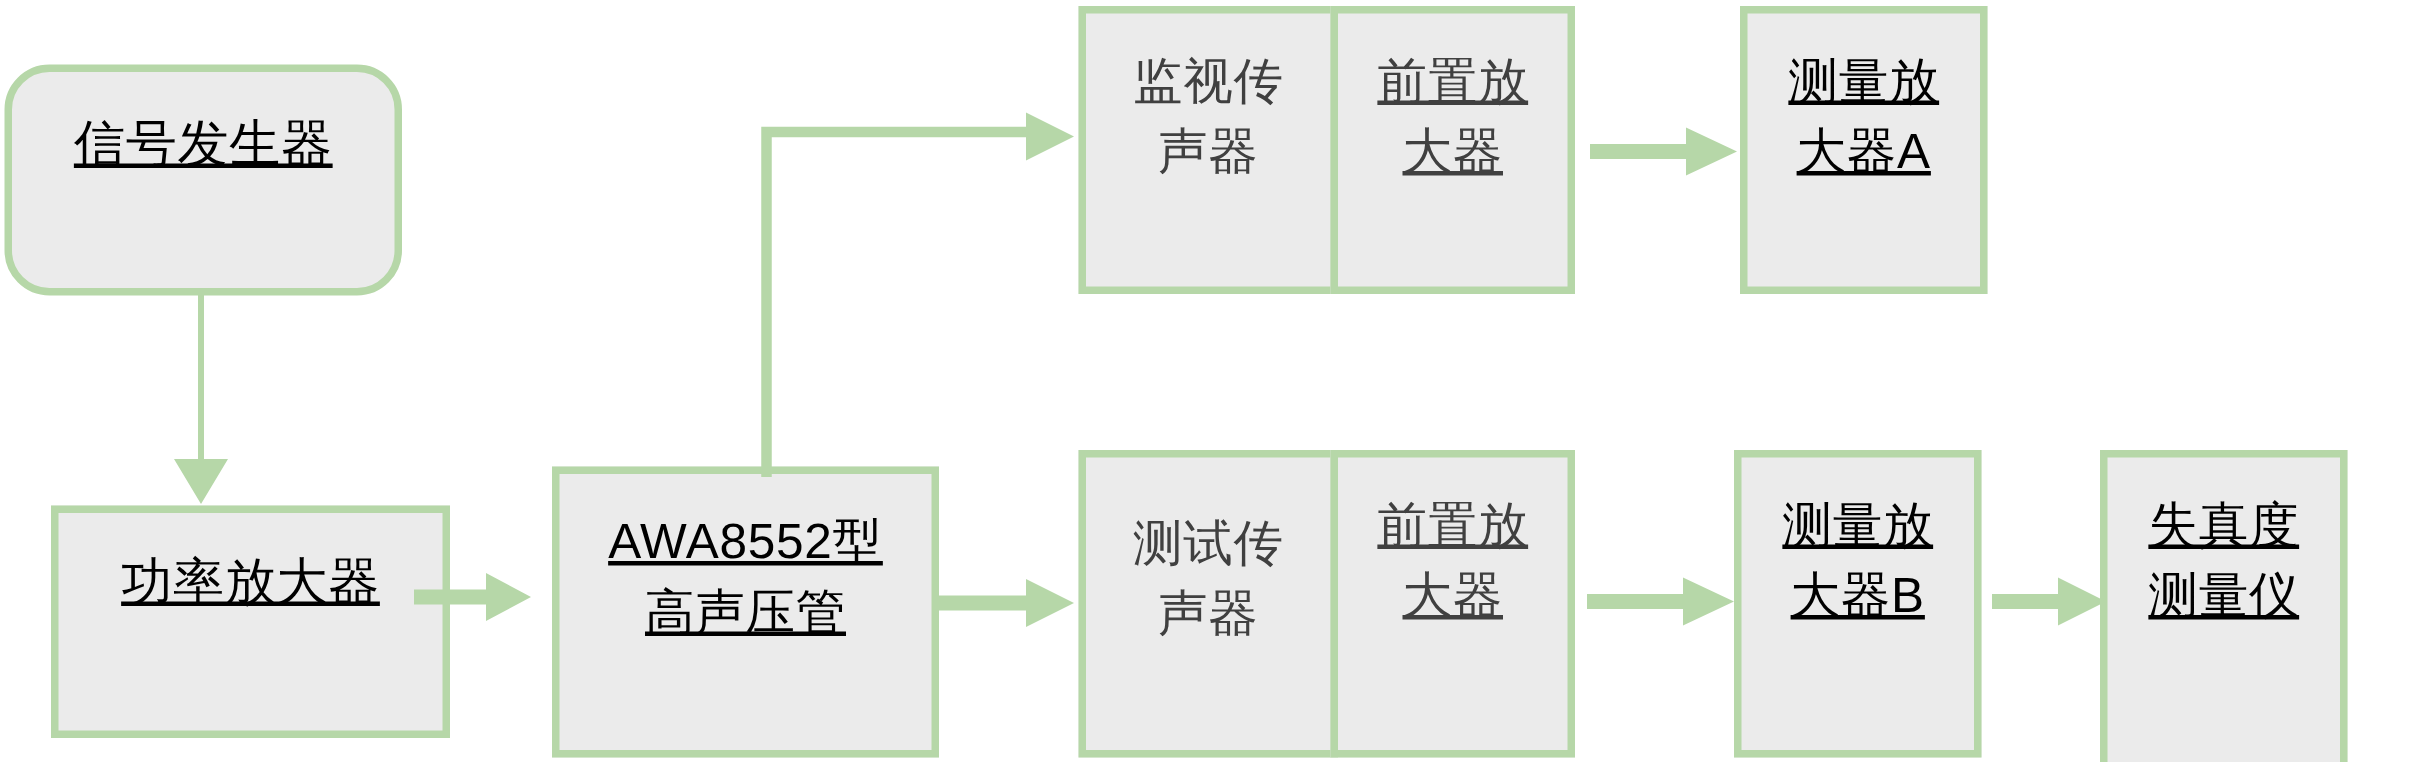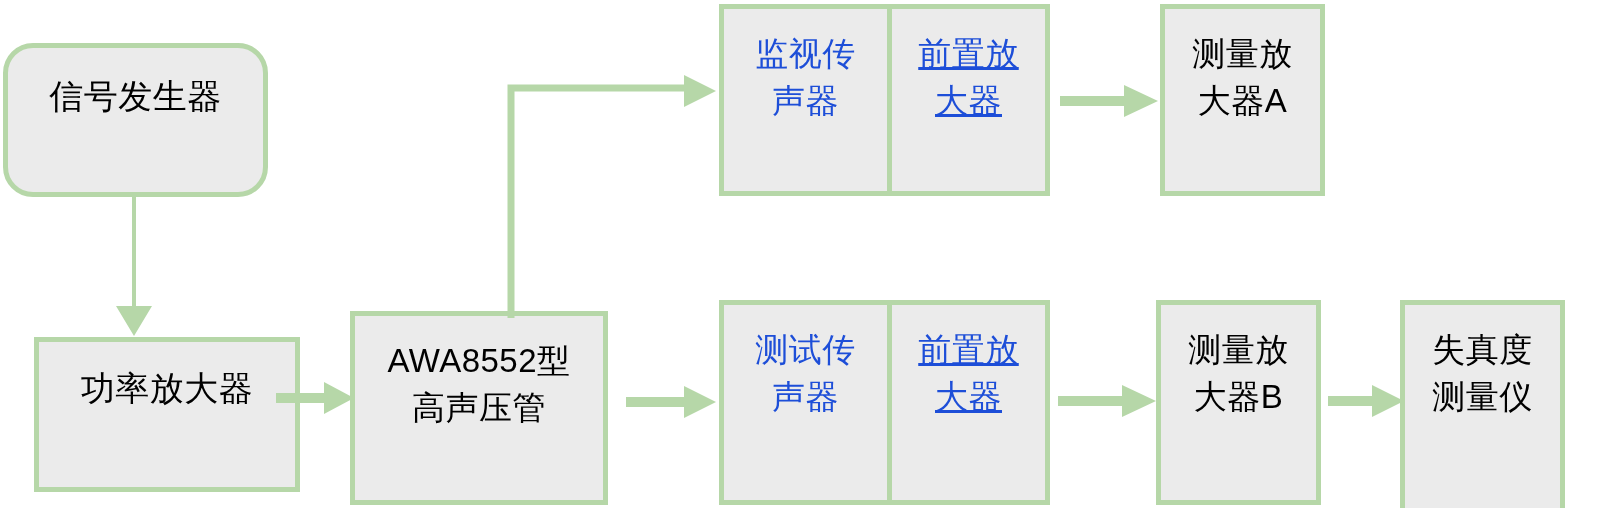--- a/index.html
+++ b/index.html
@@ -25,41 +25,42 @@
     display: flex;
     flex-direction: column;
     align-items: center;
     justify-content: flex-start;
     text-align: center;
     color: #000000;
     line-height: 1.42;
     letter-spacing: 0.5px;
     white-space: pre-line;
     overflow: hidden;
+    text-decoration: underline;
   }
   .node .label {
     display: block;
     width: 100%;
   }
   
   .pair {
     position: absolute;
     box-sizing: border-box;
     display: flex;
   }
   .pair .cell {
     box-sizing: border-box;
     background: #ebebeb;
     border: 5px solid #b6d7a8;
     display: flex;
     flex-direction: column;
     align-items: center;
     justify-content: flex-start;
     text-align: center;
-    color: #1d4ed8;
+    color: #404040;
     line-height: 1.42;
     white-space: pre-line;
     letter-spacing: 0.5px;
     overflow: hidden;
   }
   .pair .cell + .cell {
     margin-left: -5px;
     text-decoration: underline;
   }
 
@@ -78,21 +79,21 @@
 <div id="canvas">
 
   <div class="node" style="left:3px; top:43px; width:265px; height:154px; font-size:34px; padding-top:24px;border-radius:30px;">
     <span class="label">信号发生器</span>
   </div>
 
   <div class="node" style="left:2px; top:337px; width:266px; height:155px; font-size:34px; padding-top:22px;margin-left:32px;">
     <span class="label">功率放大器</span>
   </div>
 
-  <div class="node" style="left:350px; top:311px; width:258px; height:194px; font-size:33px; padding-top:22px;">
+  <div class="node" style="left:368px; top:311px; width:258px; height:194px; font-size:33px; padding-top:22px;">
     <span class="label">AWA8552型
 高声压管</span>
   </div>
 
   <div class="pair" style="left:719px; top:4px; width:331px; height:192px;">
     <div class="cell" style="width:173px; height:192px; font-size:33px; padding-top:22px;">
       <span class="label">监视传
 声器</span>
     </div>
     <div class="cell" style="width:163px; height:192px; font-size:33px; padding-top:22px;">
@@ -100,21 +101,21 @@
 大器</span>
     </div>
   </div>
 
   <div class="node" style="left:1160px; top:4px; width:165px; height:192px; font-size:33px; padding-top:22px;">
     <span class="label">测量放
 大器A</span>
   </div>
 
   <div class="pair" style="left:719px; top:300px; width:331px; height:205px;">
-    <div class="cell" style="width:173px; height:205px; font-size:33px; padding-top:22px;">
+    <div class="cell" style="width:173px; height:205px; font-size:33px; padding-top:34px;">
       <span class="label">测试传
 声器</span>
     </div>
     <div class="cell" style="width:163px; height:205px; font-size:33px; padding-top:22px;">
       <span class="label">前置放
 大器</span>
     </div>
   </div>
 
   <div class="node" style="left:1156px; top:300px; width:165px; height:205px; font-size:33px; padding-top:22px;">

